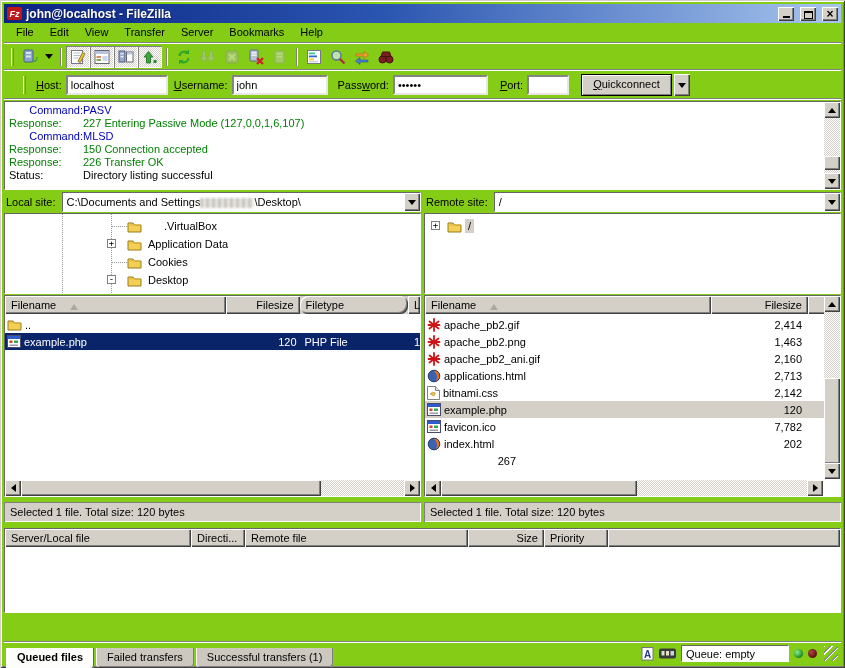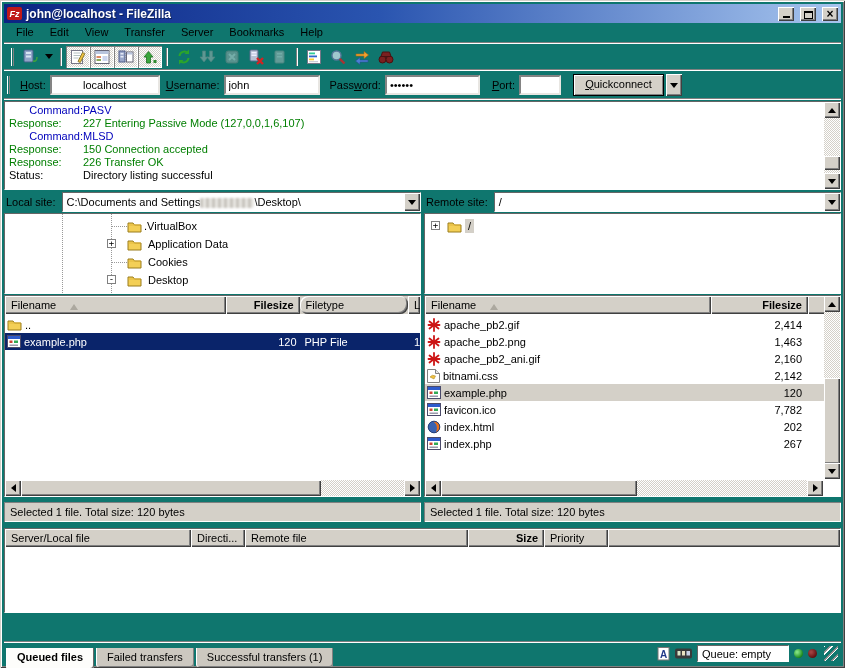--- a/index.html
+++ b/index.html
@@ -1,18 +1,18 @@
 <!DOCTYPE html>
 <html><head>
 <meta charset="utf-8">
 <style>
   * { margin:0; padding:0; box-sizing:border-box; }
   html,body { background:#777; }
   .win {
-    position:relative; width:845px; height:668px; background:#0f766e;
+    position:relative; width:845px; height:668px; background:#84cc16;
     font-family:"Liberation Sans", sans-serif; font-size:11px; color:#000;
     box-shadow: inset 1px 1px 0 #d4d0c8, inset -1px -1px 0 #404040,
                 inset 2px 2px 0 #fff, inset -2px -2px 0 #808080;
     overflow:hidden; user-select:none;
   }
   
   .titlebar { position:absolute; left:4px; top:4px; right:4px; height:19px;
     background:linear-gradient(90deg,#0b2483,#2a55b0 45%,#a7c5ee);
     display:flex; align-items:center; gap:4px; padding:0 3px; }
   .fzlogo { width:15px; height:13px; background:#c01818; border-radius:2px;
@@ -37,26 +37,26 @@
     display:flex; align-items:center; padding-left:3px; }
   .gripper { width:3px; height:18px; border-left:1px solid #fff; border-right:1px solid #808080; margin:0 4px; }
   .tsep { width:2px; height:18px; border-left:1px solid #808080; border-right:1px solid #fff; margin:0 4px; }
   .tbtn24 { width:24px; height:22px; display:flex; align-items:center; justify-content:center; }
   .tbtn24.pressed { box-shadow: inset 1px 1px 0 #808080, inset -1px -1px 0 #fff;
     background:conic-gradient(#fff 25%, #d4d0c8 0 50%, #fff 0 75%, #d4d0c8 0) 0 0/2px 2px; }
   .tbtn24.dim { filter:grayscale(1) opacity(.45); }
   .tdrop { width:14px; height:22px; display:flex; align-items:center; justify-content:center; }
   .ticon { display:flex; }
   
-  .quickbar { position:absolute; left:0; top:72px; right:4px; height:26px;
+  .quickbar { position:absolute; left:16px; top:72px; right:4px; height:26px;
     display:flex; align-items:center; padding-left:3px; }
   .qlabel { margin:0 4px 0 6px; }
   .field { height:20px; background:#fff; border:2px solid; border-color:#848484 #e8e6e2 #e8e6e2 #848484;
     font-family:"Liberation Sans",sans-serif; font-size:11px; padding:0 3px; }
-  .w110{width:110px;text-align:center;} .w96{width:96px;} .w95{width:95px;} .w42{width:42px;}
+  .w110{width:102px;} .w96{width:96px;} .w95{width:95px;} .w42{width:42px;}
   .ml6{} .ml10{margin-left:10px;} .ml12{margin-left:12px;}
   .qcbtn { margin-left:12px; height:22px; padding:0 11px 2px; background:#d4d0c8; border:1px solid #000;
     box-shadow: inset 1px 1px 0 #fff, inset -1px -1px 0 #808080;
     font-family:"Liberation Sans",sans-serif; font-size:11px; }
   .qcdrop { width:16px; height:22px; margin-left:2px; background:#d4d0c8;
     box-shadow: inset 1px 1px 0 #fff, inset -1px -1px 0 #404040, inset -2px -2px 0 #808080;
     display:flex; align-items:center; justify-content:center; }
   
   .log { position:absolute; left:4px; top:101px; right:4px; height:89px; background:#fff;
     border:1px solid; border-color:#666 #fff #fff #666; overflow:hidden; padding-top:2px; }
@@ -99,21 +99,21 @@
   .ticon-abs { position:absolute; display:flex; }
   .tlabel { position:absolute; padding:1px 3px; white-space:nowrap; }
   .sel-gray { background:#d4d0c8; }
   
   .listbox { position:absolute; top:103px; left:0; right:0; height:202px; background:#fff;
     border:1px solid; border-color:#666 #fff #fff #666; overflow:hidden; }
   .listhdr { position:absolute; top:0; left:0; right:0; height:18px; display:flex; background:#d4d0c8; }
   .hcell { height:18px; background:#d4d0c8; padding:3px 6px 0;
     box-shadow: inset 1px 1px 0 #fff, inset -1px -1px 0 #404040, inset -2px -2px 0 #808080;
     white-space:nowrap; overflow:hidden; display:flex; align-items:baseline; gap:14px; }
-  .hcell.r { justify-content:flex-end;font-weight:bold; }
+  .hcell.r { justify-content:flex-end; }
   .sortarr { width:0; height:0; border-left:4px solid transparent; border-right:4px solid transparent;
     border-bottom:6px solid #aca89f; align-self:center; }
   .listbody { position:absolute; top:18px; left:0; right:0; bottom:17px; background:#fff; padding-top:2px; }
   .lrow { height:17px; display:flex; align-items:center; }
   .lcell { padding:0 6px 0 2px; white-space:nowrap; overflow:hidden; display:flex; align-items:center; gap:3px; }
   .lcell.r { justify-content:flex-end; }
   .sel-navy { background:#0a246a; color:#fff; }
   .ficon { display:flex; flex:none; }
   .statusline { position:absolute; left:0; right:0; top:310px; height:20px; background:#d4d0c8;
     box-shadow: inset 1px 1px 0 #808080, inset -1px -1px 0 #fff; padding:4px 6px 0; }
@@ -125,21 +125,21 @@
   .tabs { position:absolute; left:6px; top:648px; right:4px; height:22px; display:flex; align-items:flex-start; }
   .tab { height:19px; padding:3px 11px 0; background:#ccc8c0; margin-right:2px;
     box-shadow: inset 1px 0 0 #fff, inset -1px -1px 0 #808080; border-radius:0 0 3px 3px;
     white-space:nowrap; }
   .tab.active { background:#fdfdfb; font-weight:bold; height:21px;
     box-shadow: inset 1px 0 0 #fff, inset -1px -1px 0 #666; }
   
   .statusbar { position:absolute; left:4px; right:4px; top:641px; height:23px;
     border-top:1px solid #808080; box-shadow: inset 0 1px 0 #fff;
     display:flex; align-items:center; justify-content:flex-end; gap:5px; padding:1px 3px 0; }
-  .queuestat { width:92px; height:17px; background:#fff;
+  .queuestat { width:108px; height:17px; background:#fff;
     border:1px solid; border-color:#666 #fff #fff #666; padding:2px 4px 0; }
   .led { width:9px; height:9px; border-radius:50%; }
   .led-g { background:radial-gradient(circle at 35% 35%, #7fe07f 10%, #1c8a1c 70%, #0c5a0c); }
   .led-r { background:radial-gradient(circle at 35% 35%, #a04040 10%, #611010 70%, #400808); }
   .grip { width:14px; height:15px; margin-left:2px;
     background:repeating-linear-gradient(-45deg, transparent 0 3px, #fff 3px 4px, #8a8a8a 4px 5.5px); }
   .st-ico, .st-badge { display:flex; align-items:center; }
 </style>
 </head>
 <body>
@@ -385,21 +385,21 @@
         <div class="trow">
           <div class="hstub" style="left: 106px; width: 16px;"></div>
           <div class="ticon-abs" style="left: 122px;">
             <span class="ficon">
               <svg width="15" height="13">
                 <path d="M1 3 L6 3 L7.5 5 L14 5 L14 12 L1 12 Z" fill="#f3cf56" stroke="#9a7d1c"></path>
                 <path d="M1.5 5 L13.5 5" stroke="#e3b93c"></path>
               </svg>
             </span>
           </div>
-          <div class="tlabel" style="left: 136px;">.VirtualBox</div>
+          <div class="tlabel" style="left: 156px;">.VirtualBox</div>
         </div>
         <div class="trow">
           <div class="expander" style="left: 102px; top: 4px;">+</div>
           <div class="ticon-abs" style="left: 122px;">
             <span class="ficon">
               <svg width="15" height="13">
                 <path d="M1 3 L6 3 L7.5 5 L14 5 L14 12 L1 12 Z" fill="#f3cf56" stroke="#9a7d1c"></path>
                 <path d="M1.5 5 L13.5 5" stroke="#e3b93c"></path>
               </svg>
             </span>
@@ -585,20 +585,34 @@
                 </svg>
               </span>
               <span>apache_pb2_ani.gif</span>
             </div>
             <div class="lcell r" style="width: 97px;">2,160</div>
             <div class="lcell" style="flex: 1 1 0%;"></div>
           </div>
           <div class="lrow">
             <div class="lcell" style="width: 286px;">
               <span class="ficon">
+                <svg width="14" height="14">
+                  <circle cx="7" cy="7" r="6" fill="#3a62b0"></circle>
+                  <path d="M7 1 a6 6 0 0 1 6 6 c0 2.8-1.9 5.1-4.4 5.8 C10.8 9.5 10.5 4 6 1.2 A6 6 0 0 1 7 1z" fill="#e8701a"></path>
+                  <circle cx="7" cy="7" r="5.8" fill="none" stroke="#24407a"></circle>
+                </svg>
+              </span>
+              <span>applications.html</span>
+            </div>
+            <div class="lcell r" style="width: 97px;">2,713</div>
+            <div class="lcell" style="flex: 1 1 0%;"></div>
+          </div>
+          <div class="lrow">
+            <div class="lcell" style="width: 286px;">
+              <span class="ficon">
                 <svg width="13" height="14">
                   <path d="M0.5 0.5 h8 l4 4 v9 h-12 z" fill="#fff" stroke="#808080"></path>
                   <path d="M8.5 0.5 v4 h4" fill="#e8e8e8" stroke="#808080"></path>
                   <path d="M3 8 q2 -3 5.5 -1 l-1.5 3 q-2.5 -1.2 -4 -2z" fill="#f0c040" stroke="#a08020" stroke-width="0.5"></path>
                 </svg>
               </span>
               <span>bitnami.css</span>
             </div>
             <div class="lcell r" style="width: 97px;">2,142</div>
             <div class="lcell" style="flex: 1 1 0%;"></div>
@@ -643,32 +657,20 @@
                   <path d="M7 1 a6 6 0 0 1 6 6 c0 2.8-1.9 5.1-4.4 5.8 C10.8 9.5 10.5 4 6 1.2 A6 6 0 0 1 7 1z" fill="#e8701a"></path>
                   <circle cx="7" cy="7" r="5.8" fill="none" stroke="#24407a"></circle>
                 </svg>
               </span>
               <span>index.html</span>
             </div>
             <div class="lcell r" style="width: 97px;">202</div>
             <div class="lcell" style="flex: 1 1 0%;"></div>
           </div>
           <div class="lrow">
-            <div class="lcell" style="width: 286px;">
-              <span class="ficon">
-                <svg width="14" height="13">
-                  <rect x="0.5" y="0.5" width="13" height="12" fill="#fff" stroke="#4a4a6a"></rect>
-                  <rect x="1" y="1" width="12" height="3" fill="#2e5bcc"></rect>
-                  <rect x="2.5" y="5.5" width="3" height="2.5" fill="#cc4433"></rect>
-                  <rect x="7" y="5.5" width="4" height="2.5" fill="#33aa55"></rect>
-                  <rect x="2.5" y="9.5" width="8.5" height="1.5" fill="#9999aa"></rect>
-                </svg>
-              </span>
-              <span>index.php</span>
-            </div>
             <div class="lcell r" style="width: 97px;">267</div>
             <div class="lcell" style="flex: 1 1 0%;"></div>
           </div>
         </div>
       <div class="vscroll track" style="right:0; top:0; bottom:17px;">
         <div class="sbtn" style="top:0">
             <div class="tri-up"></div>
           </div>
         <div class="sthumb" style="top:82px; height:86px; left:0; right:0;"></div>
         <div class="sbtn" style="bottom:0">

